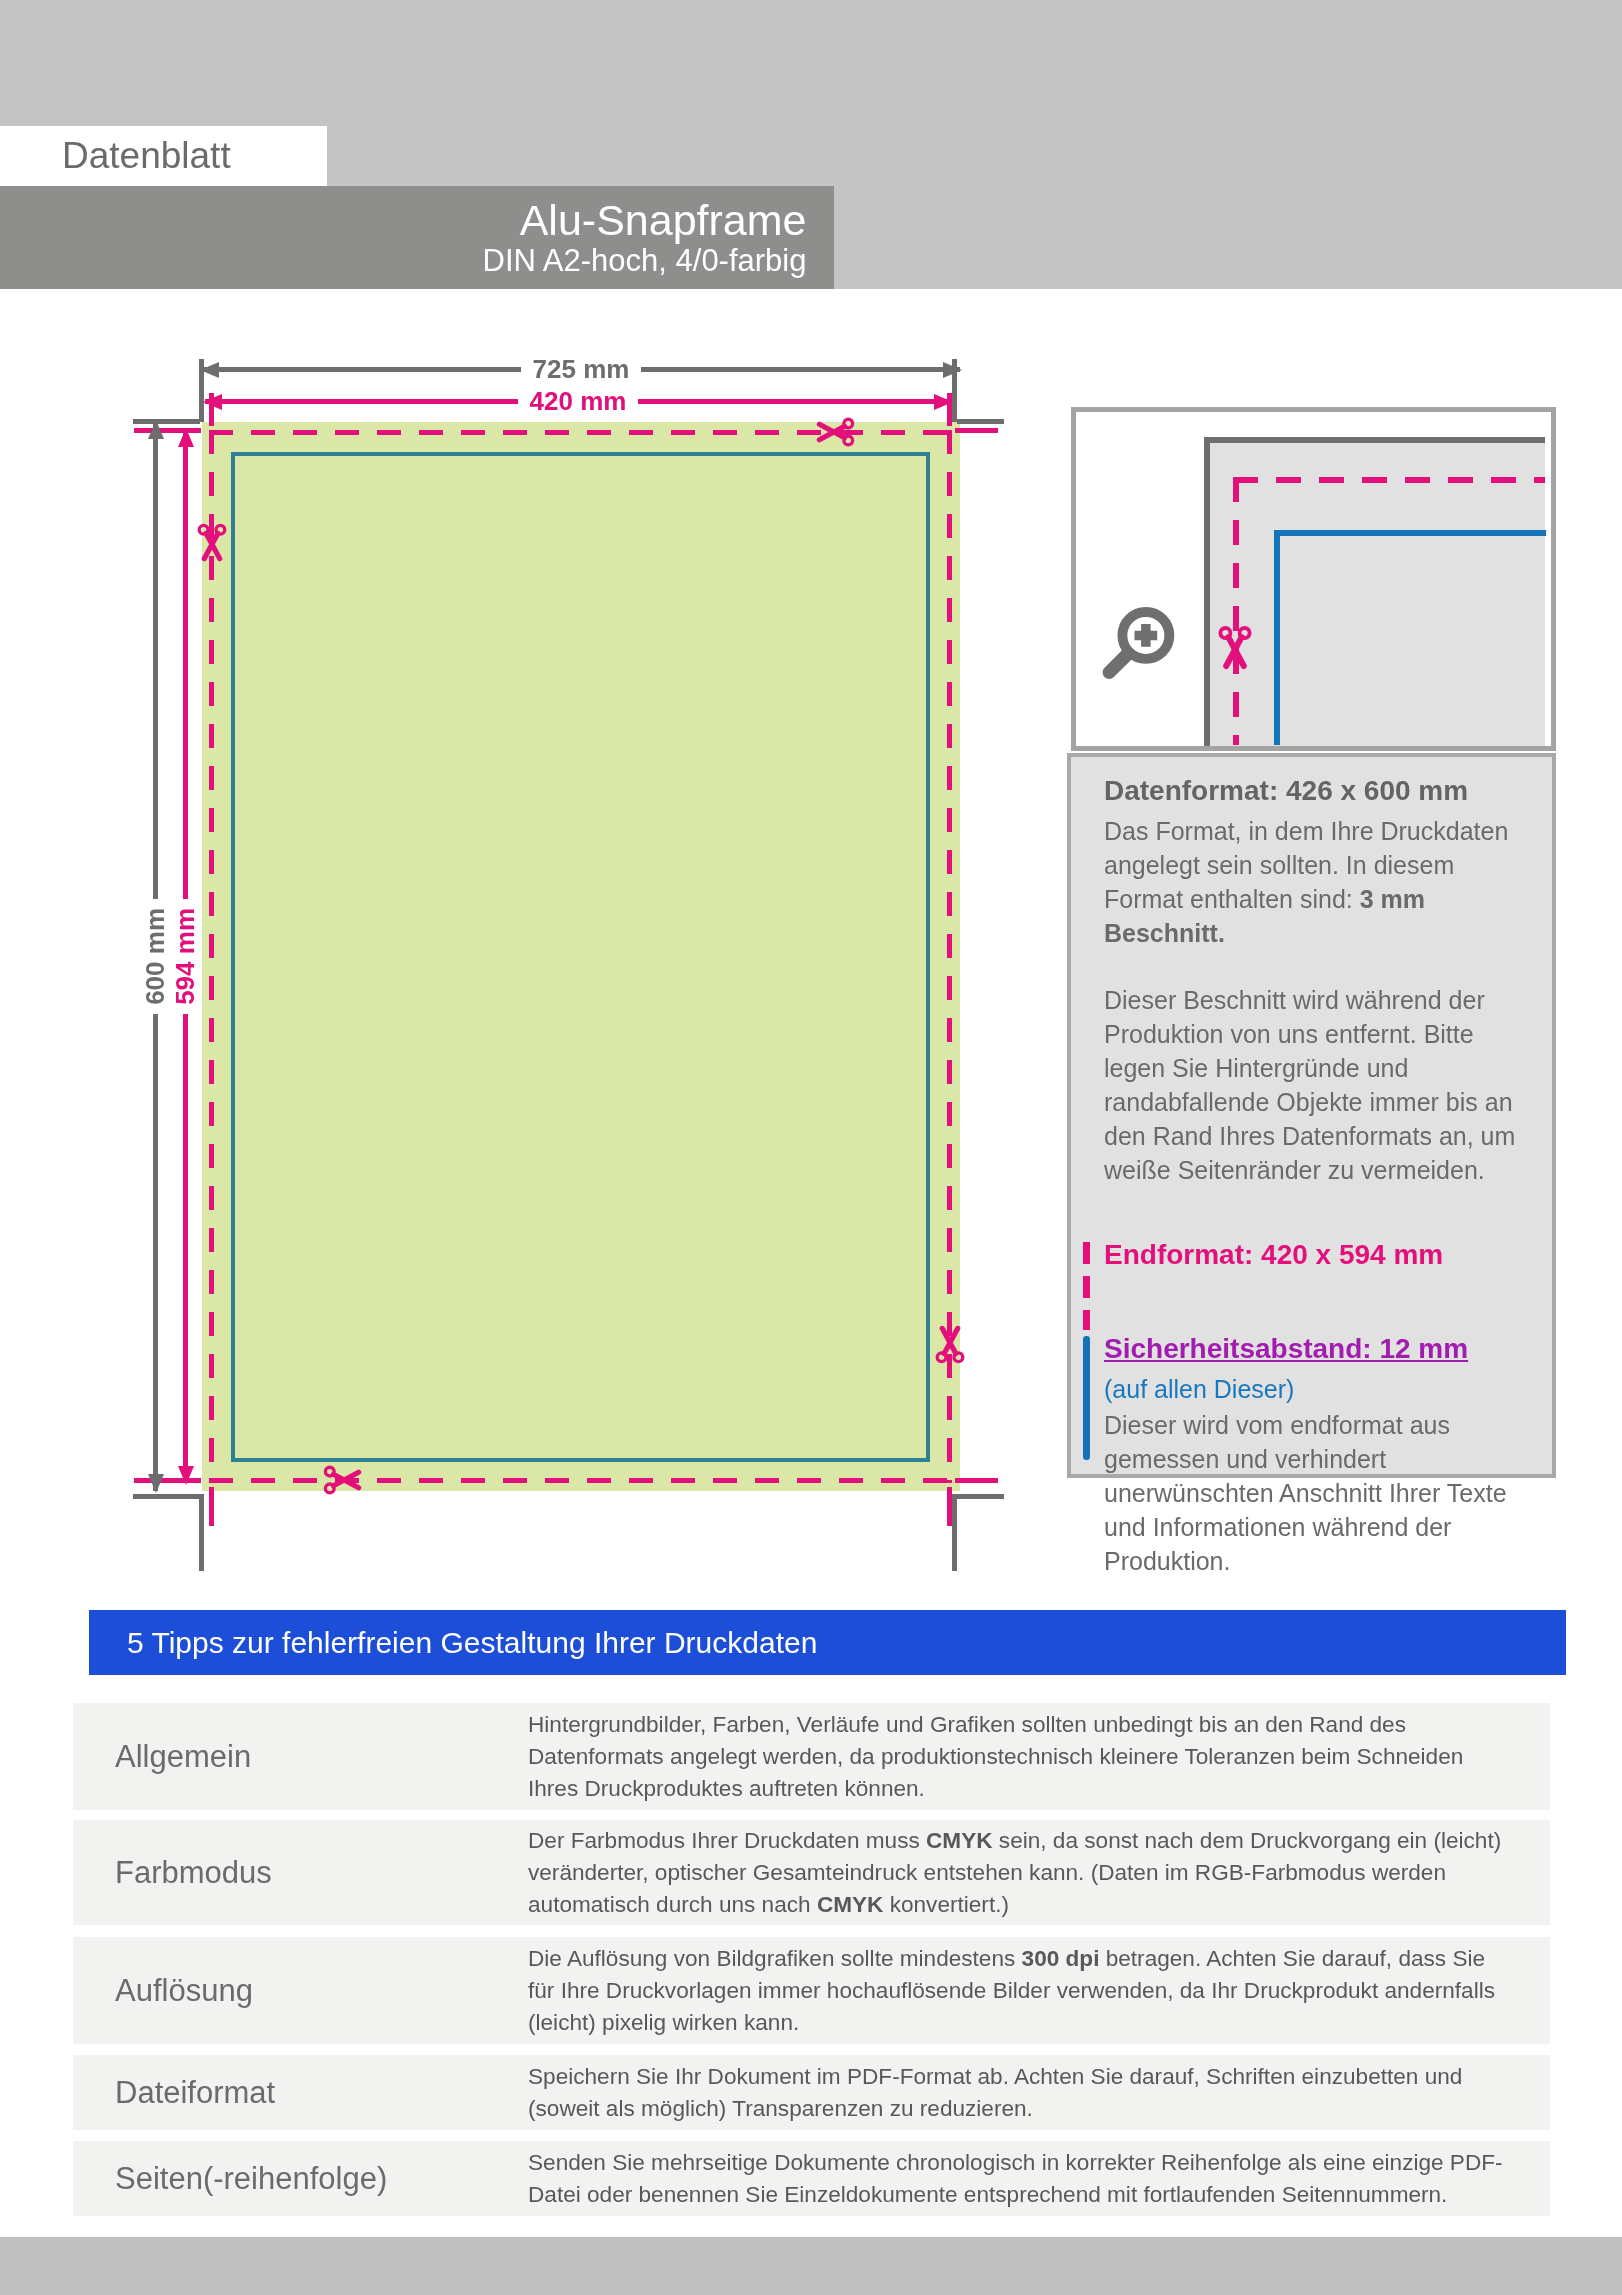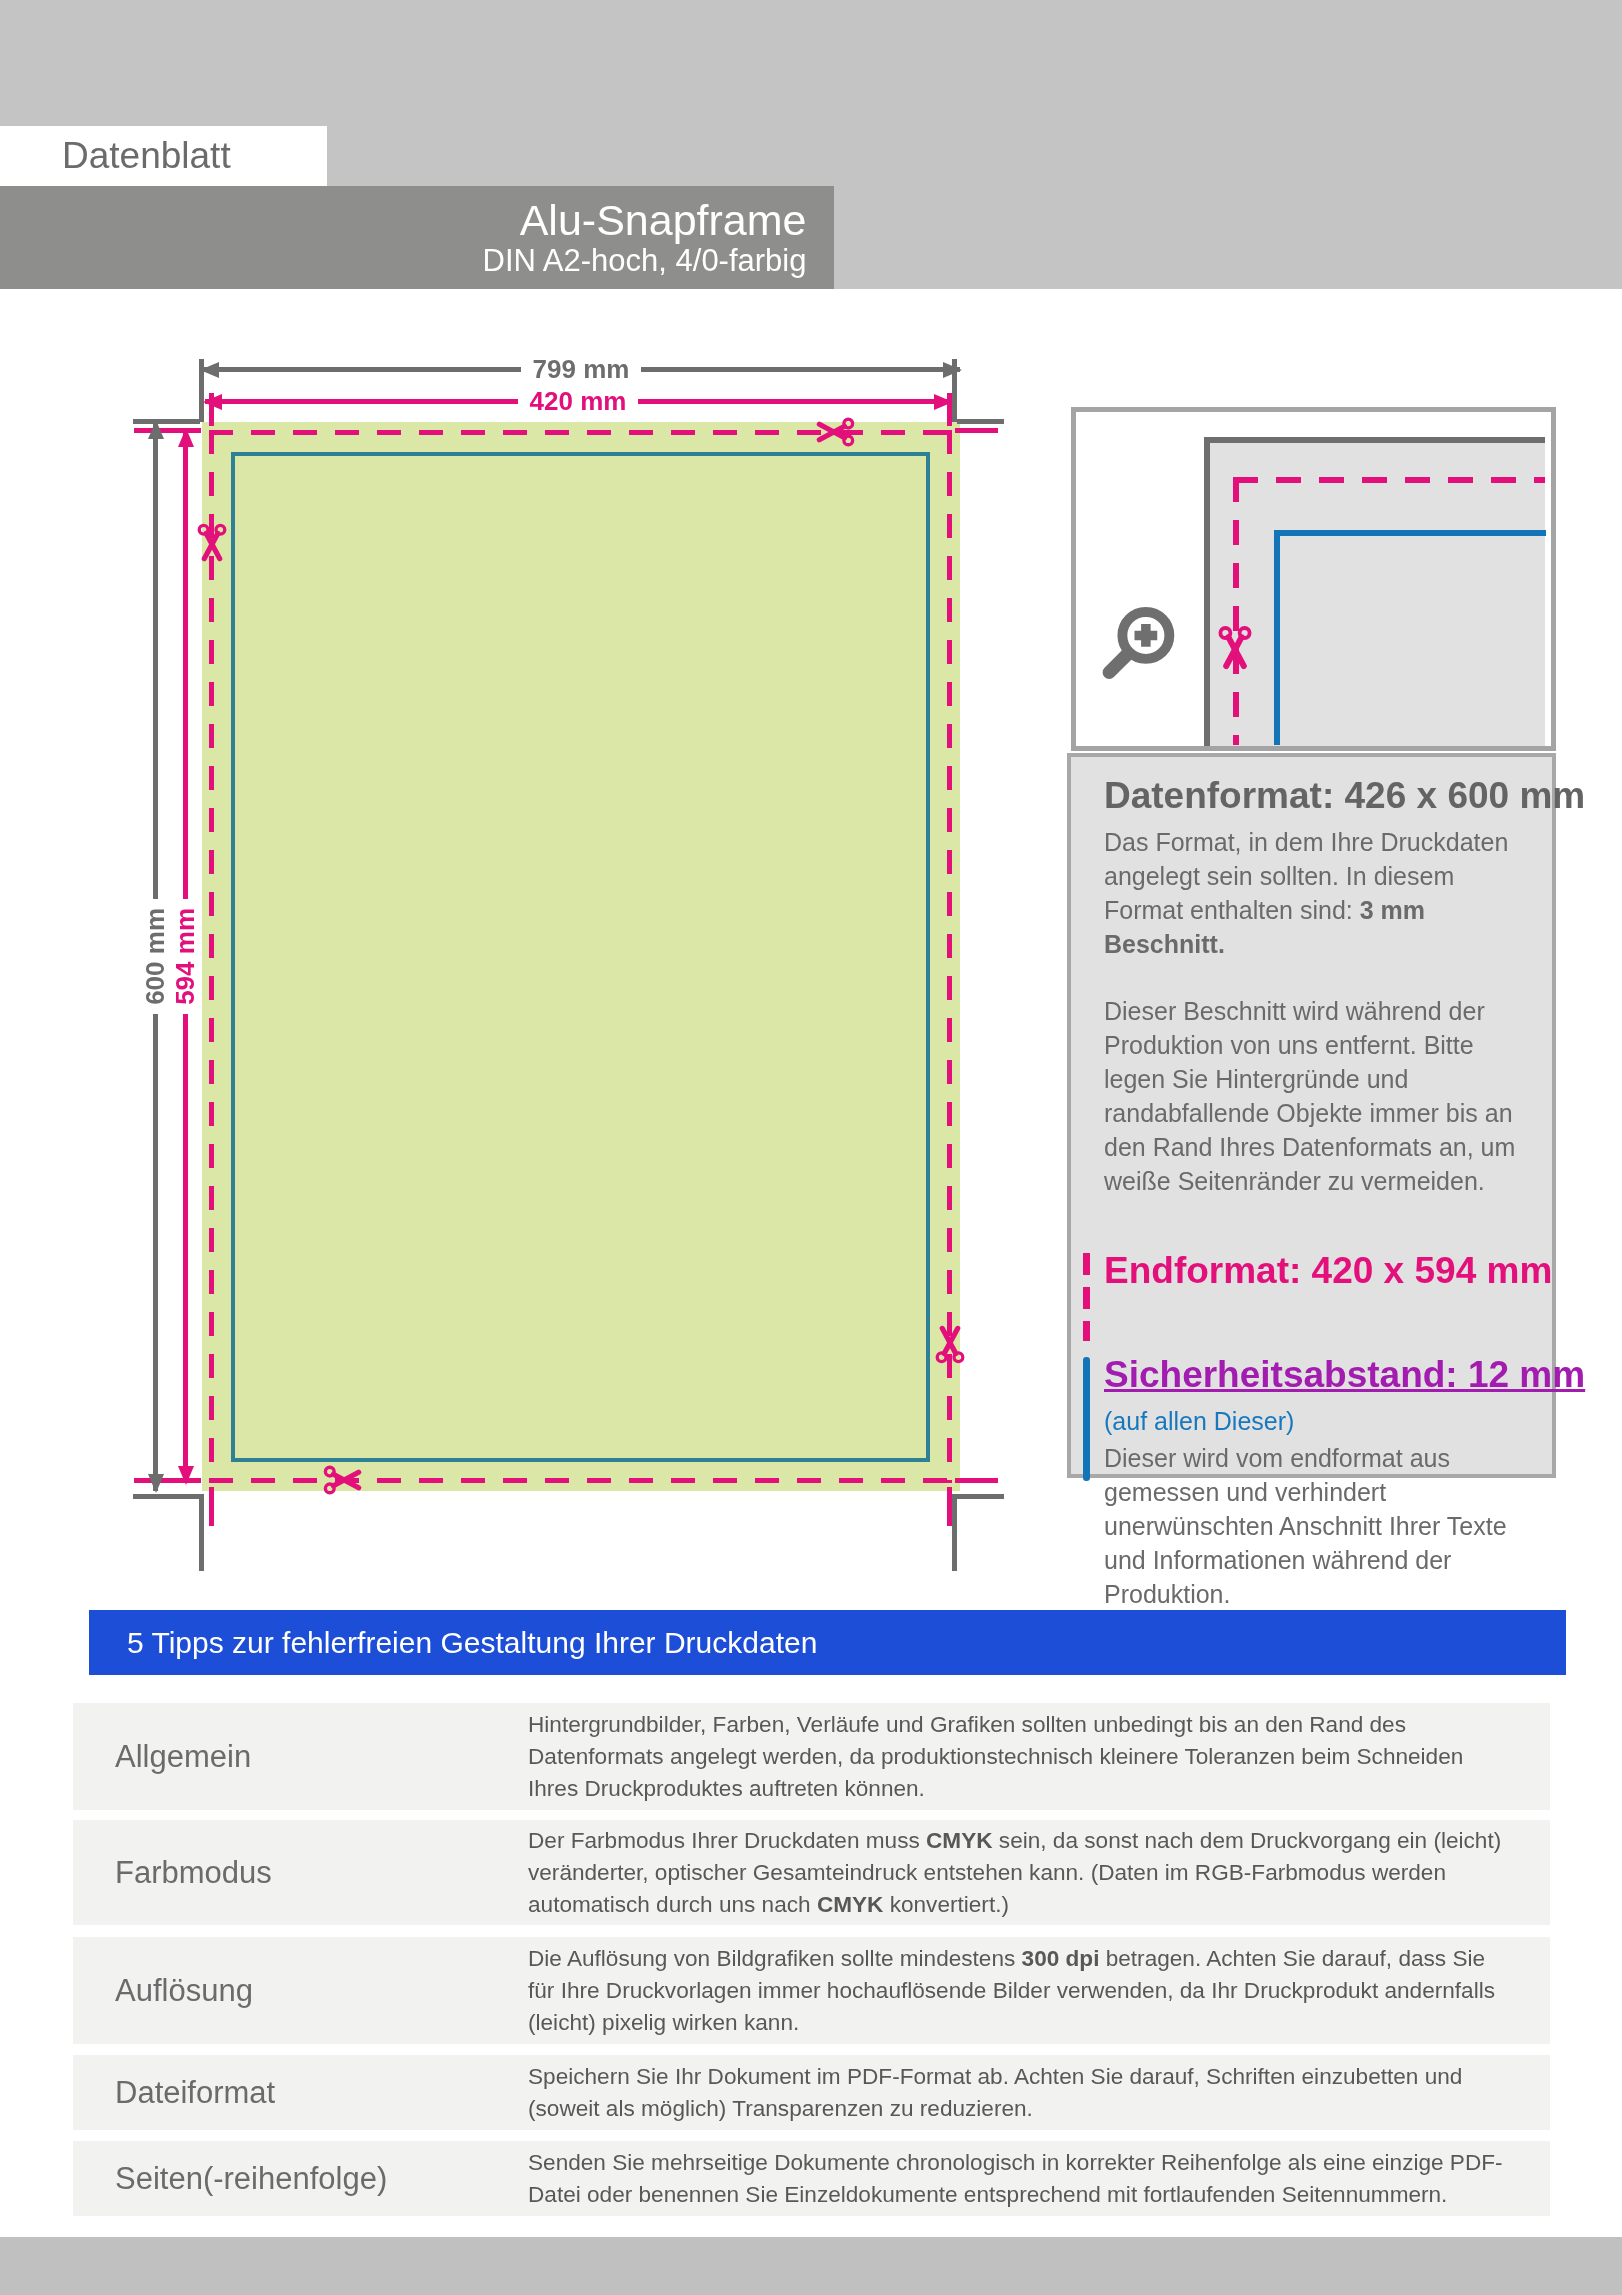--- a/index.html
+++ b/index.html
@@ -57,21 +57,21 @@
   .db-dash-h { left:157px; top:65px; width:312px; height:5.9px; background:repeating-linear-gradient(90deg,#e30f7b 0 25px,transparent 25px 43px); }
   .db-dash-v { left:157px; top:65px; width:5.9px; height:268px; background:repeating-linear-gradient(180deg,#e30f7b 0 25px,transparent 25px 43px); }
   .db-blue-h { left:198px; top:118px; width:272px; height:5.9px; background:#1474b8; }
   .db-blue-v { left:198px; top:118px; width:5.9px; height:215px; background:#1474b8; }
   .db-scissors { left:135px; top:211px; width:48px; height:48px; }
   .db-magnifier { left:19.6px; top:186px; width:88px; height:88px; }
 
   
   .info-panel { position:absolute; left:1067px; top:753px; width:489px; height:725px;
                 background:#e2e1e1; border:4.6px solid #a9a8a8; padding:17px 25px 0 33px; color:#6a6a6a; }
-  .info-panel h3 { font-size:37px; font-weight:bold; white-space:nowrap; line-height:1.2; margin-bottom:6.5px; color:#646464; }
+  .info-panel h3 { font-size:28px; font-weight:bold; white-space:nowrap; line-height:1.2; margin-bottom:6.5px; color:#646464; }
   .info-panel p { font-size:25px; line-height:34px; }
   .info-panel .gap { margin-top:33px; }
   .sec { position:relative; }
   .sec-end { margin-top:51px; }
   .sec-safe { margin-top:60px; }
   .sec-end h3 { color:#e30f7b; }
   .sec-safe h3 { color:#a21caf;text-decoration:underline; }
   .sec-safe .sub { color:#1878be; margin-bottom:2.6px; }
   .accent { position:absolute; left:-21px; top:3.9px; width:7.2px; }
   .accent.dashed { height:88px; background:repeating-linear-gradient(180deg,#e30f7b 0 22px,transparent 22px 34px); }
@@ -125,21 +125,21 @@
   <div class="tick pink" style="left:947px; top:393px;  width:4.6px;  height:33px;"></div>
   <div class="tick pink" style="left:134px;  top:428px;  width:67px;height:4.6px;"></div>
   <div class="tick pink" style="left:955px; top:428px;  width:43px; height:4.6px;"></div>
   <div class="tick pink" style="left:134px;  top:1478px; width:67px;height:4.6px;"></div>
   <div class="tick pink" style="left:955px; top:1478px; width:43px; height:4.6px;"></div>
   <div class="tick pink" style="left:209px;  top:1487px; width:4.6px;  height:39px;"></div>
   <div class="tick pink" style="left:947px; top:1487px; width:4.6px;  height:39px;"></div>
 
   <div class="dim-h gray-dim" style="left:202px; top:357px; width:758px;">
     <div class="line l"></div>
-    <div class="lbl">799 mm</div>
+    <div class="lbl">725 mm</div>
     <div class="line r"></div>
   </div>
   <div class="dim-h pink-dim" style="left:205px; top:389px; width:746px;">
     <div class="line l"></div>
     <div class="lbl">420 mm</div>
     <div class="line r"></div>
   </div>
   <div class="dim-v gray-dim" style="left:143px; top:422px; height:1069px;">
     <div class="line t"></div>
     <div class="lbl">600 mm</div>

